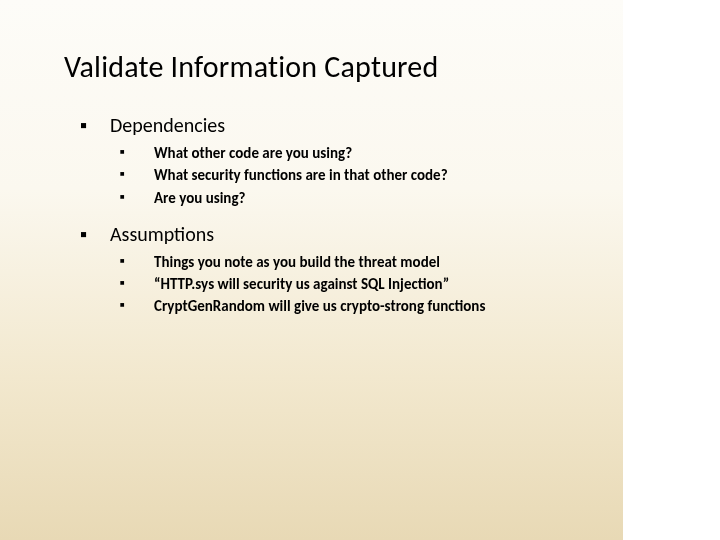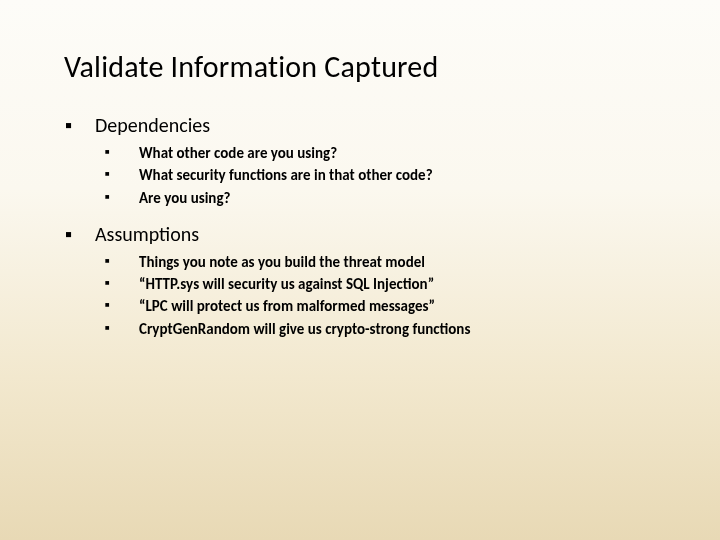--- a/index.html
+++ b/index.html
@@ -4,41 +4,41 @@
 <style>
   html, body {
     margin: 0;
     padding: 0;
     width: 720px;
     height: 540px;
     overflow: hidden;
     font-family: Calibri, "Segoe UI", Arial, sans-serif;
   }
   .slide {
-    width: 720px;
+    width: 623px;
     height: 540px;
     background: linear-gradient(to bottom,
       #fdfcf8 0%,
       #fbf8ef 35%,
       #f2e8ce 70%,
       #e8d9b5 100%);
     box-sizing: border-box;
     padding: 48px 64px 40px 64px;
     color: #000;
   }
   .title {
     font-size: 30px;
     font-weight: 400;
     margin: 0 0 28px 0;
     letter-spacing: 0.2px;
     color: #000;
   }
   ul.top {
     list-style: none;
-    margin: 1px;
+    margin: 16px;
     padding: 0;
   }
   ul.top > li {
     position: relative;
     padding-left: 30px;
     margin-bottom: 6px;
     font-size: 20px;
   }
   ul.top > li::before {
     content: "\25AA";
@@ -84,18 +84,17 @@
         <li>What other code are you using?</li>
         <li>What security functions are in that other code?</li>
         <li>Are you using?</li>
       </ul>
     </li>
     <li>
       <span>Assumptions</span>
       <ul class="sub">
         <li>Things you note as you build the threat model</li>
         <li>“HTTP.sys will security us against SQL Injection”</li>
-        <li>“LPC will protect us from malformed messages”</li>
         <li>CryptGenRandom will give us crypto-strong functions</li>
       </ul>
     </li>
   </ul>
 </div>
 
 </body></html>

